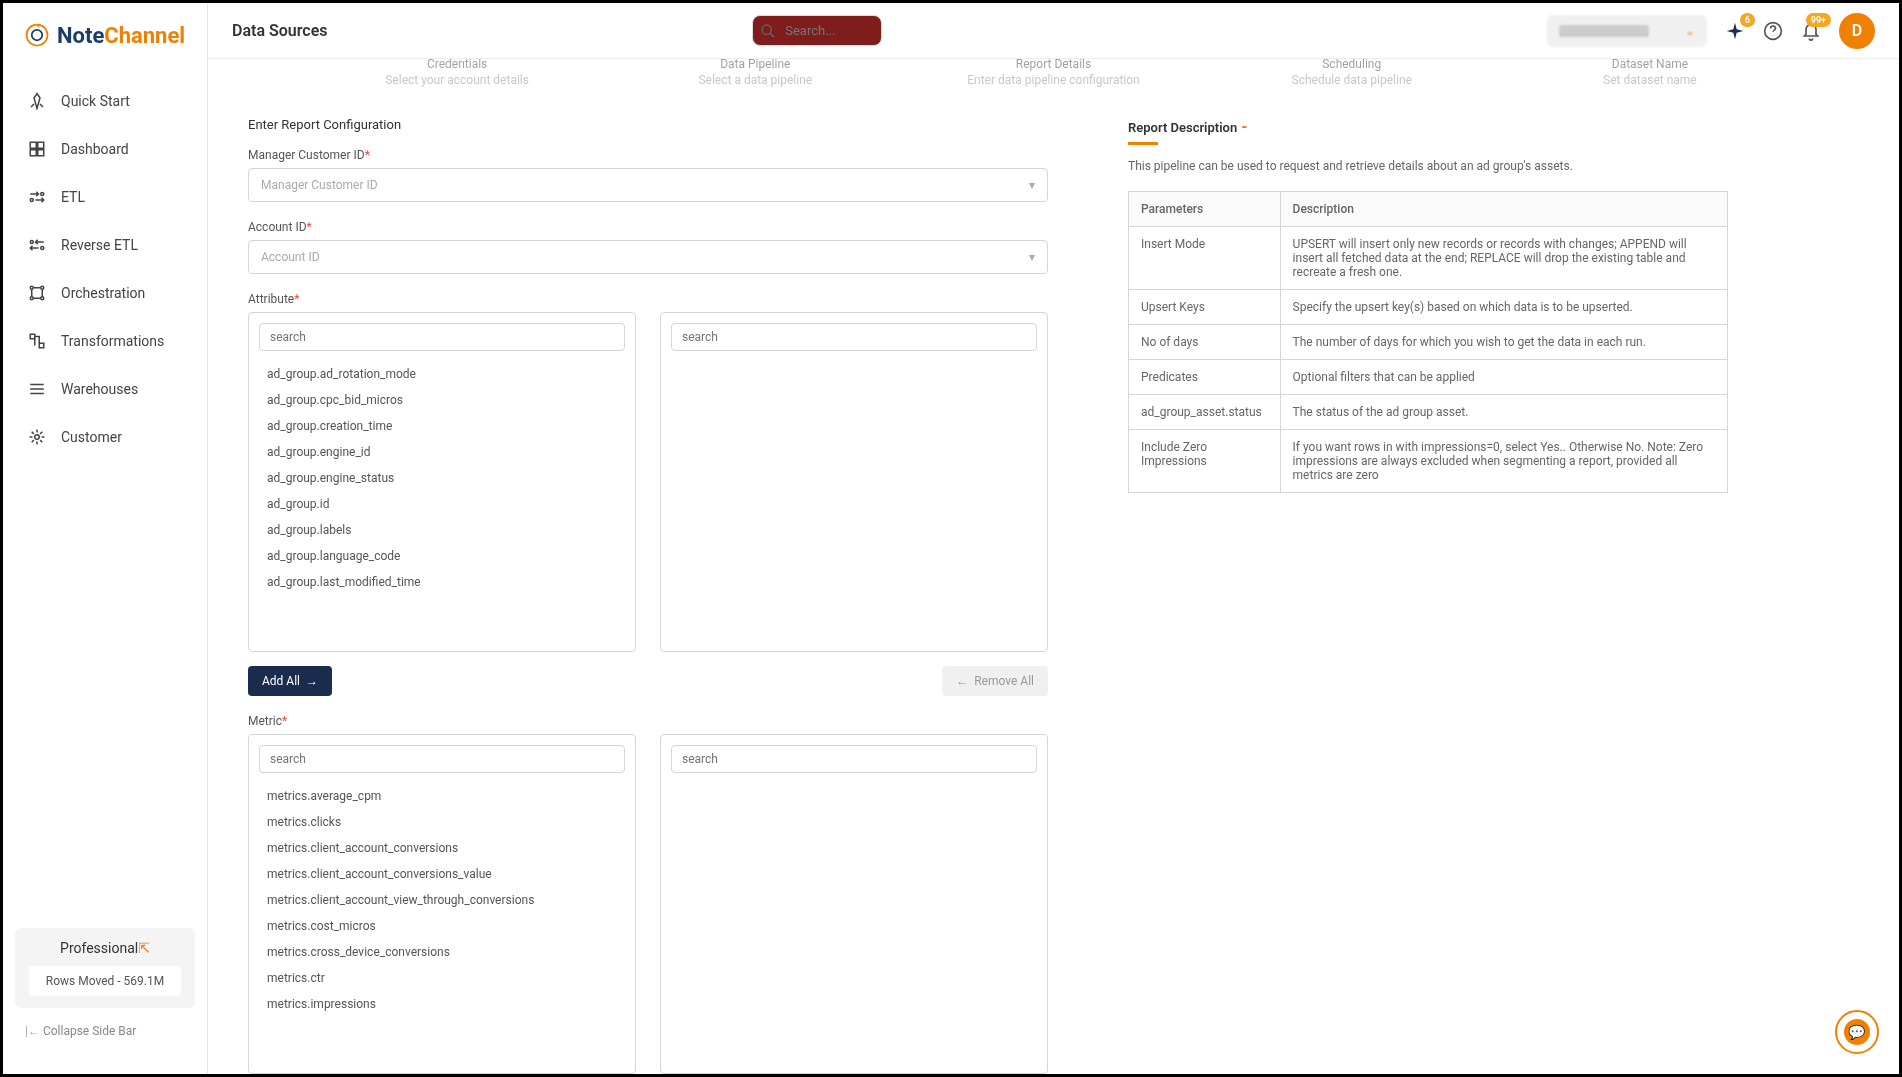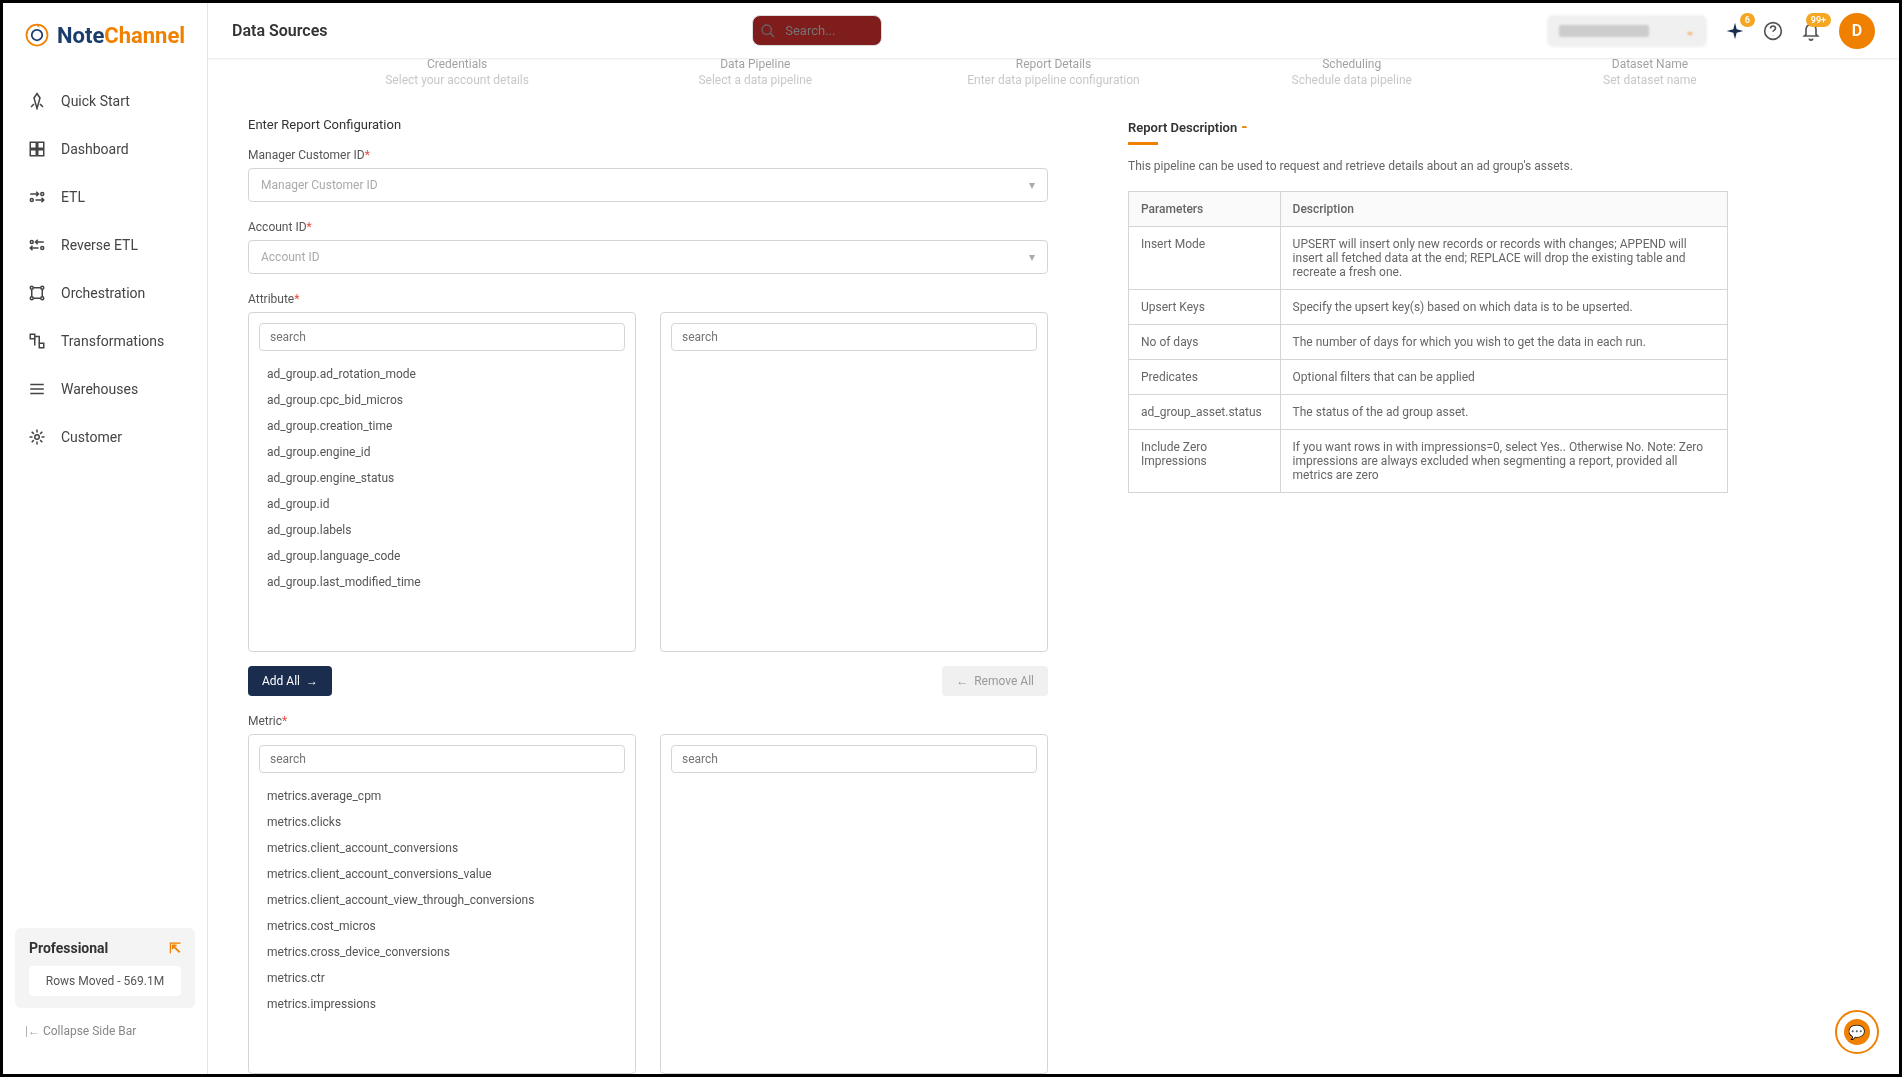--- a/index.html
+++ b/index.html
@@ -9,21 +9,21 @@
 .logo{display:flex;align-items:center;padding:0 20px 28px 20px}
 .logo-icon{width:28px;height:28px;margin-right:6px}
 .logo-text{font-size:22px;font-weight:700}
 .logo-data{color:#1a3d6b}
 .logo-channel{color:#f08000}
 .nav{flex:1;padding:0 14px}
 .nav-item{display:flex;align-items:center;padding:14px 10px;border-radius:6px;font-size:14px;color:#444;cursor:pointer}
 .nav-icon{width:20px;height:20px;margin-right:14px;color:#444;display:flex;align-items:center;justify-content:center}
 .sidebar-footer{padding:12px}
 .plan-card{background:#f4f4f4;border-radius:6px;padding:12px 14px;margin-bottom:10px}
-.plan-title{font-size:14px;font-weight:700;color:#333;display:flex;justify-content:space-between;align-items:center}
+.plan-title{font-size:14px;font-weight:400;color:#333;display:flex;justify-content:center;align-items:center}
 .plan-open{color:#f08000;font-size:14px}
 .plan-rows{background:#fff;border-radius:4px;padding:8px 10px;margin-top:10px;font-size:12px;color:#555;text-align:center}
 .collapse{font-size:12px;color:#888;padding:6px 10px;cursor:pointer}
 .collapse::before{content:"|← ";color:#aaa}
 .main{flex:1;display:flex;flex-direction:column;background:#fff}
 .topbar{height:56px;display:flex;align-items:center;padding:0 24px;border-bottom:1px solid #eee;background:#fff;box-shadow:0 1px 2px rgba(0,0,0,.03)}
 .page-title{font-size:16px;font-weight:600;color:#333}
 .search-box{margin-left:auto;margin-right:auto;position:relative;transform:translateX(-120px)}
 .search-input{width:130px;padding:7px 10px 7px 32px;border:1px solid #ddd;border-radius:8px;font-size:13px;color:#999;background:#7f1d1d}
 .search-icon-top{position:absolute;left:8px;top:50%;transform:translateY(-50%);color:#666;font-size:14px}

